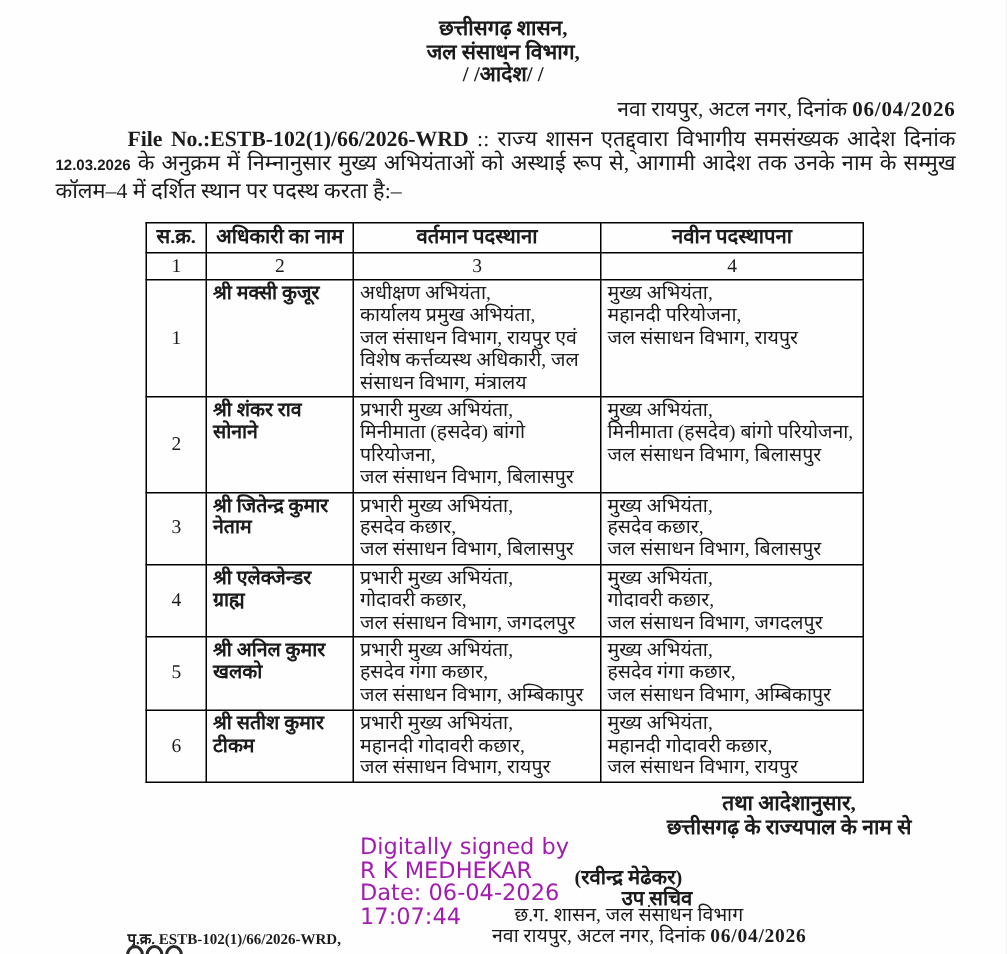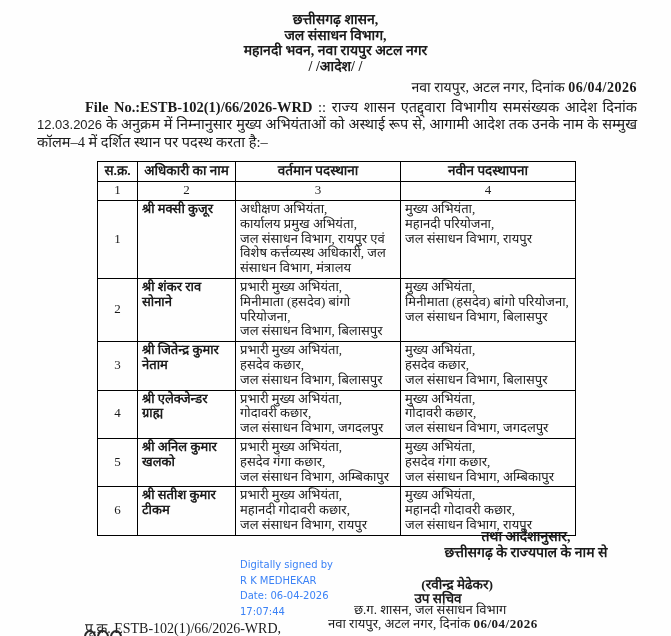--- a/index.html
+++ b/index.html
@@ -32,21 +32,21 @@
   .place-date .bold-date{font-weight:700;letter-spacing:.5px;}
   
   .order-para{
     margin:3px 34px 0 37px;
     text-align:justify;
     text-indent:48px;
     font-size:14.5px;
     line-height:16.8px;
   }
   .order-para .fileno{font-weight:700;}
-  .order-para .odate{font-weight:400;font-family:"Liberation Sans","DejaVu Sans",sans-serif;font-size:13px;}
+  .order-para .odate{font-weight:700;font-family:"Liberation Sans","DejaVu Sans",sans-serif;font-size:10px;}
   
   table.order-table{
     margin:11px 0 0 97px;
     border-collapse:collapse;
     width:478px;
     table-layout:fixed;
     font-size:13px;
     line-height:14.8px;
   }
   table.order-table th,table.order-table td{
@@ -72,48 +72,47 @@
   .signoff-right{
     left:392px;top:529px;width:268px;
     text-align:center;
     font-weight:700;
     font-size:14px;
     line-height:15.5px;
   }
   .digital-sig{
     left:240px;top:557px;
     font-family:"DejaVu Sans","Liberation Sans",sans-serif;
-    font-size:10px;
+    font-size:15px;
     line-height:15.5px;
-    color:#3b82f6;
+    color:#a21caf;
     white-space:pre-line;
   }
-  .signer-name{left:383px;top:575px;width:110px;text-align:right;font-weight:700;font-size:13.5px;}
+  .signer-name{left:383px;top:575px;width:110px;text-align:left;font-weight:700;font-size:13.5px;}
   .signer-title{left:383px;top:589px;width:110px;text-align:center;font-weight:700;font-size:13.5px;}
-  .signer-dept{left:354px;top:600px;font-size:13px;}
+  .signer-dept{left:343px;top:600px;font-size:13px;}
   .signer-place{left:328px;top:614px;font-size:13px;}
   .signer-place .bold-date{font-weight:700;letter-spacing:.5px;}
-  .ref-no{left:85px;top:618px;font-size:14px;}
+  .ref-no{left:85px;top:618px;font-size:10px;font-weight:bold;}
   
   .cutoff{left:84px;top:630px;width:40px;height:6px;overflow:hidden;}
   .cutoff i{
     display:inline-block;width:8px;height:10px;
     border:2px solid #2a2a2a;border-radius:50% 50% 0 0;
     margin-right:1px;background:transparent;
   }
 </style>
 </head>
 <body>
 
 <div class="page">
 
   <div class="letterhead">
     <div class="lh-line">छत्तीसगढ़ शासन,</div>
     <div class="lh-line">जल संसाधन विभाग,</div>
-    <div class="lh-line">महानदी भवन, नवा रायपुर अटल नगर</div>
     <div class="lh-line">/ /आदेश/ /</div>
   </div>
 
   <div class="place-date">
     <span>नवा रायपुर, अटल नगर, दिनांक </span><span class="bold-date">06/04/2026</span>
   </div>
 
   <p class="order-para">
     <span class="fileno">File No.:ESTB-102(1)/66/2026-WRD</span><span> :: </span><span>राज्य शासन एतद्द्वारा विभागीय समसंख्यक आदेश दिनांक </span><span class="odate">12.03.2026</span><span> के अनुक्रम में निम्नानुसार मुख्य अभियंताओं को अस्थाई रूप से, आगामी आदेश तक उनके नाम के सम्मुख कॉलम–4 में दर्शित स्थान पर पदस्थ करता है:–</span>
   </p>

